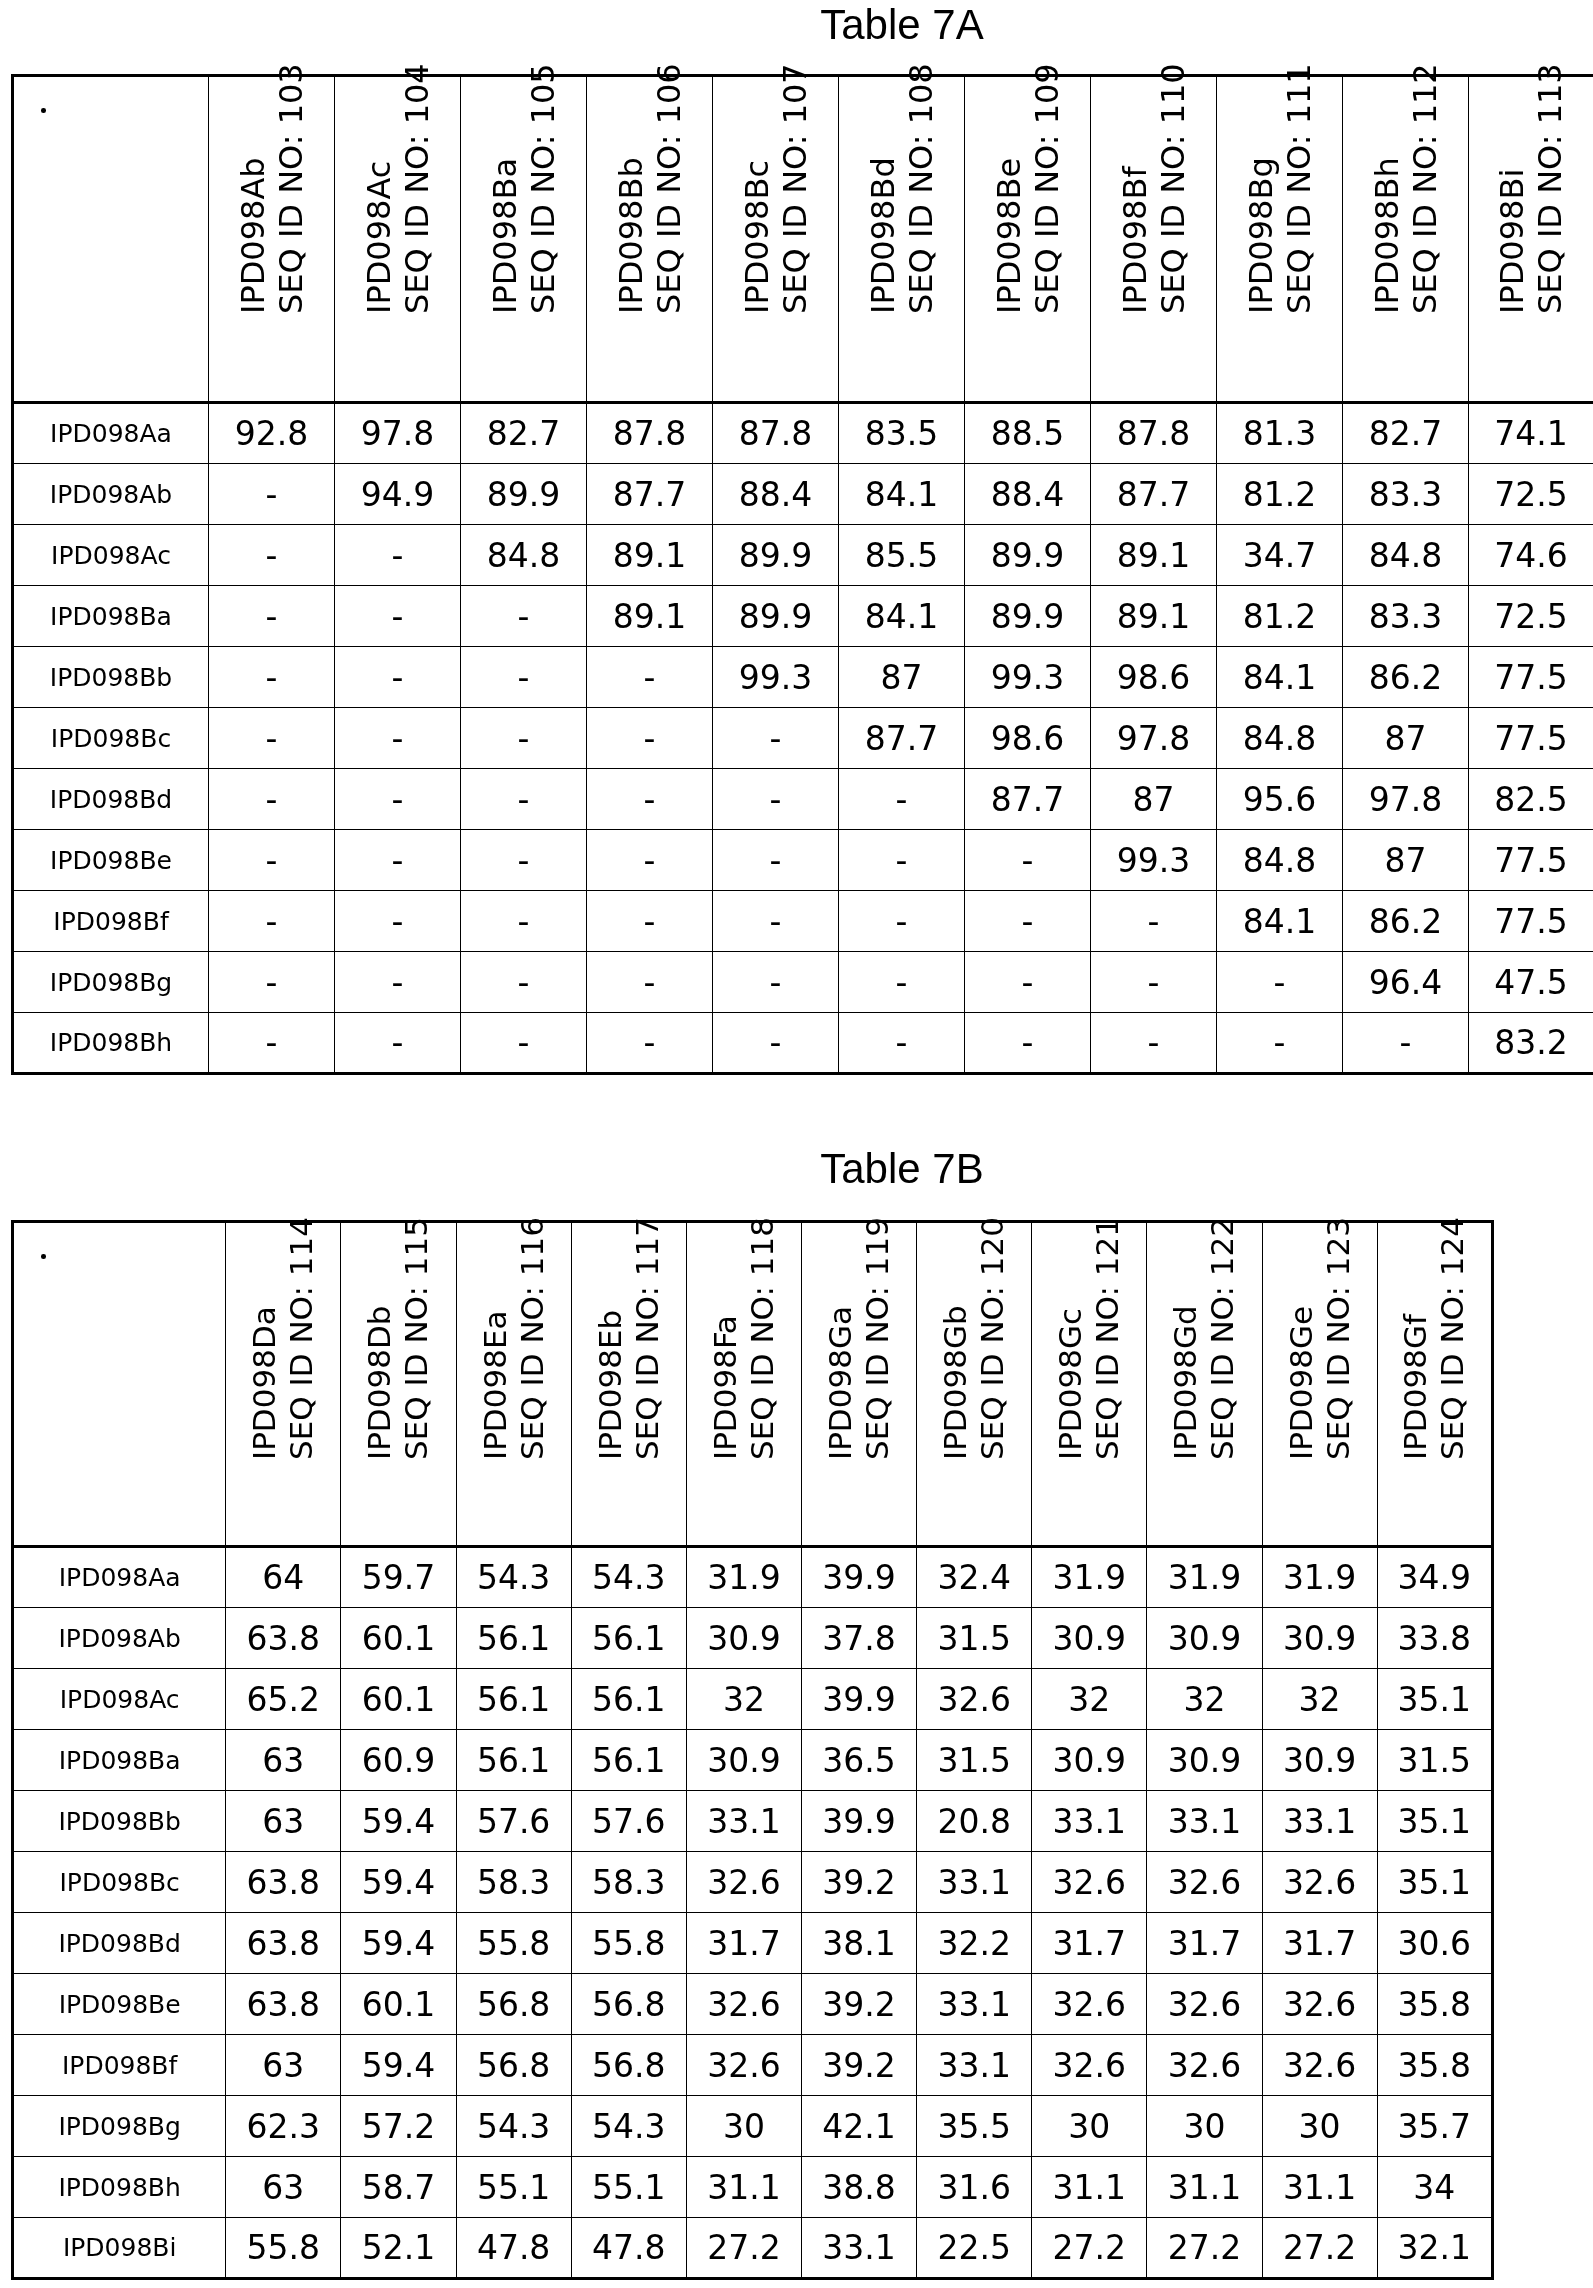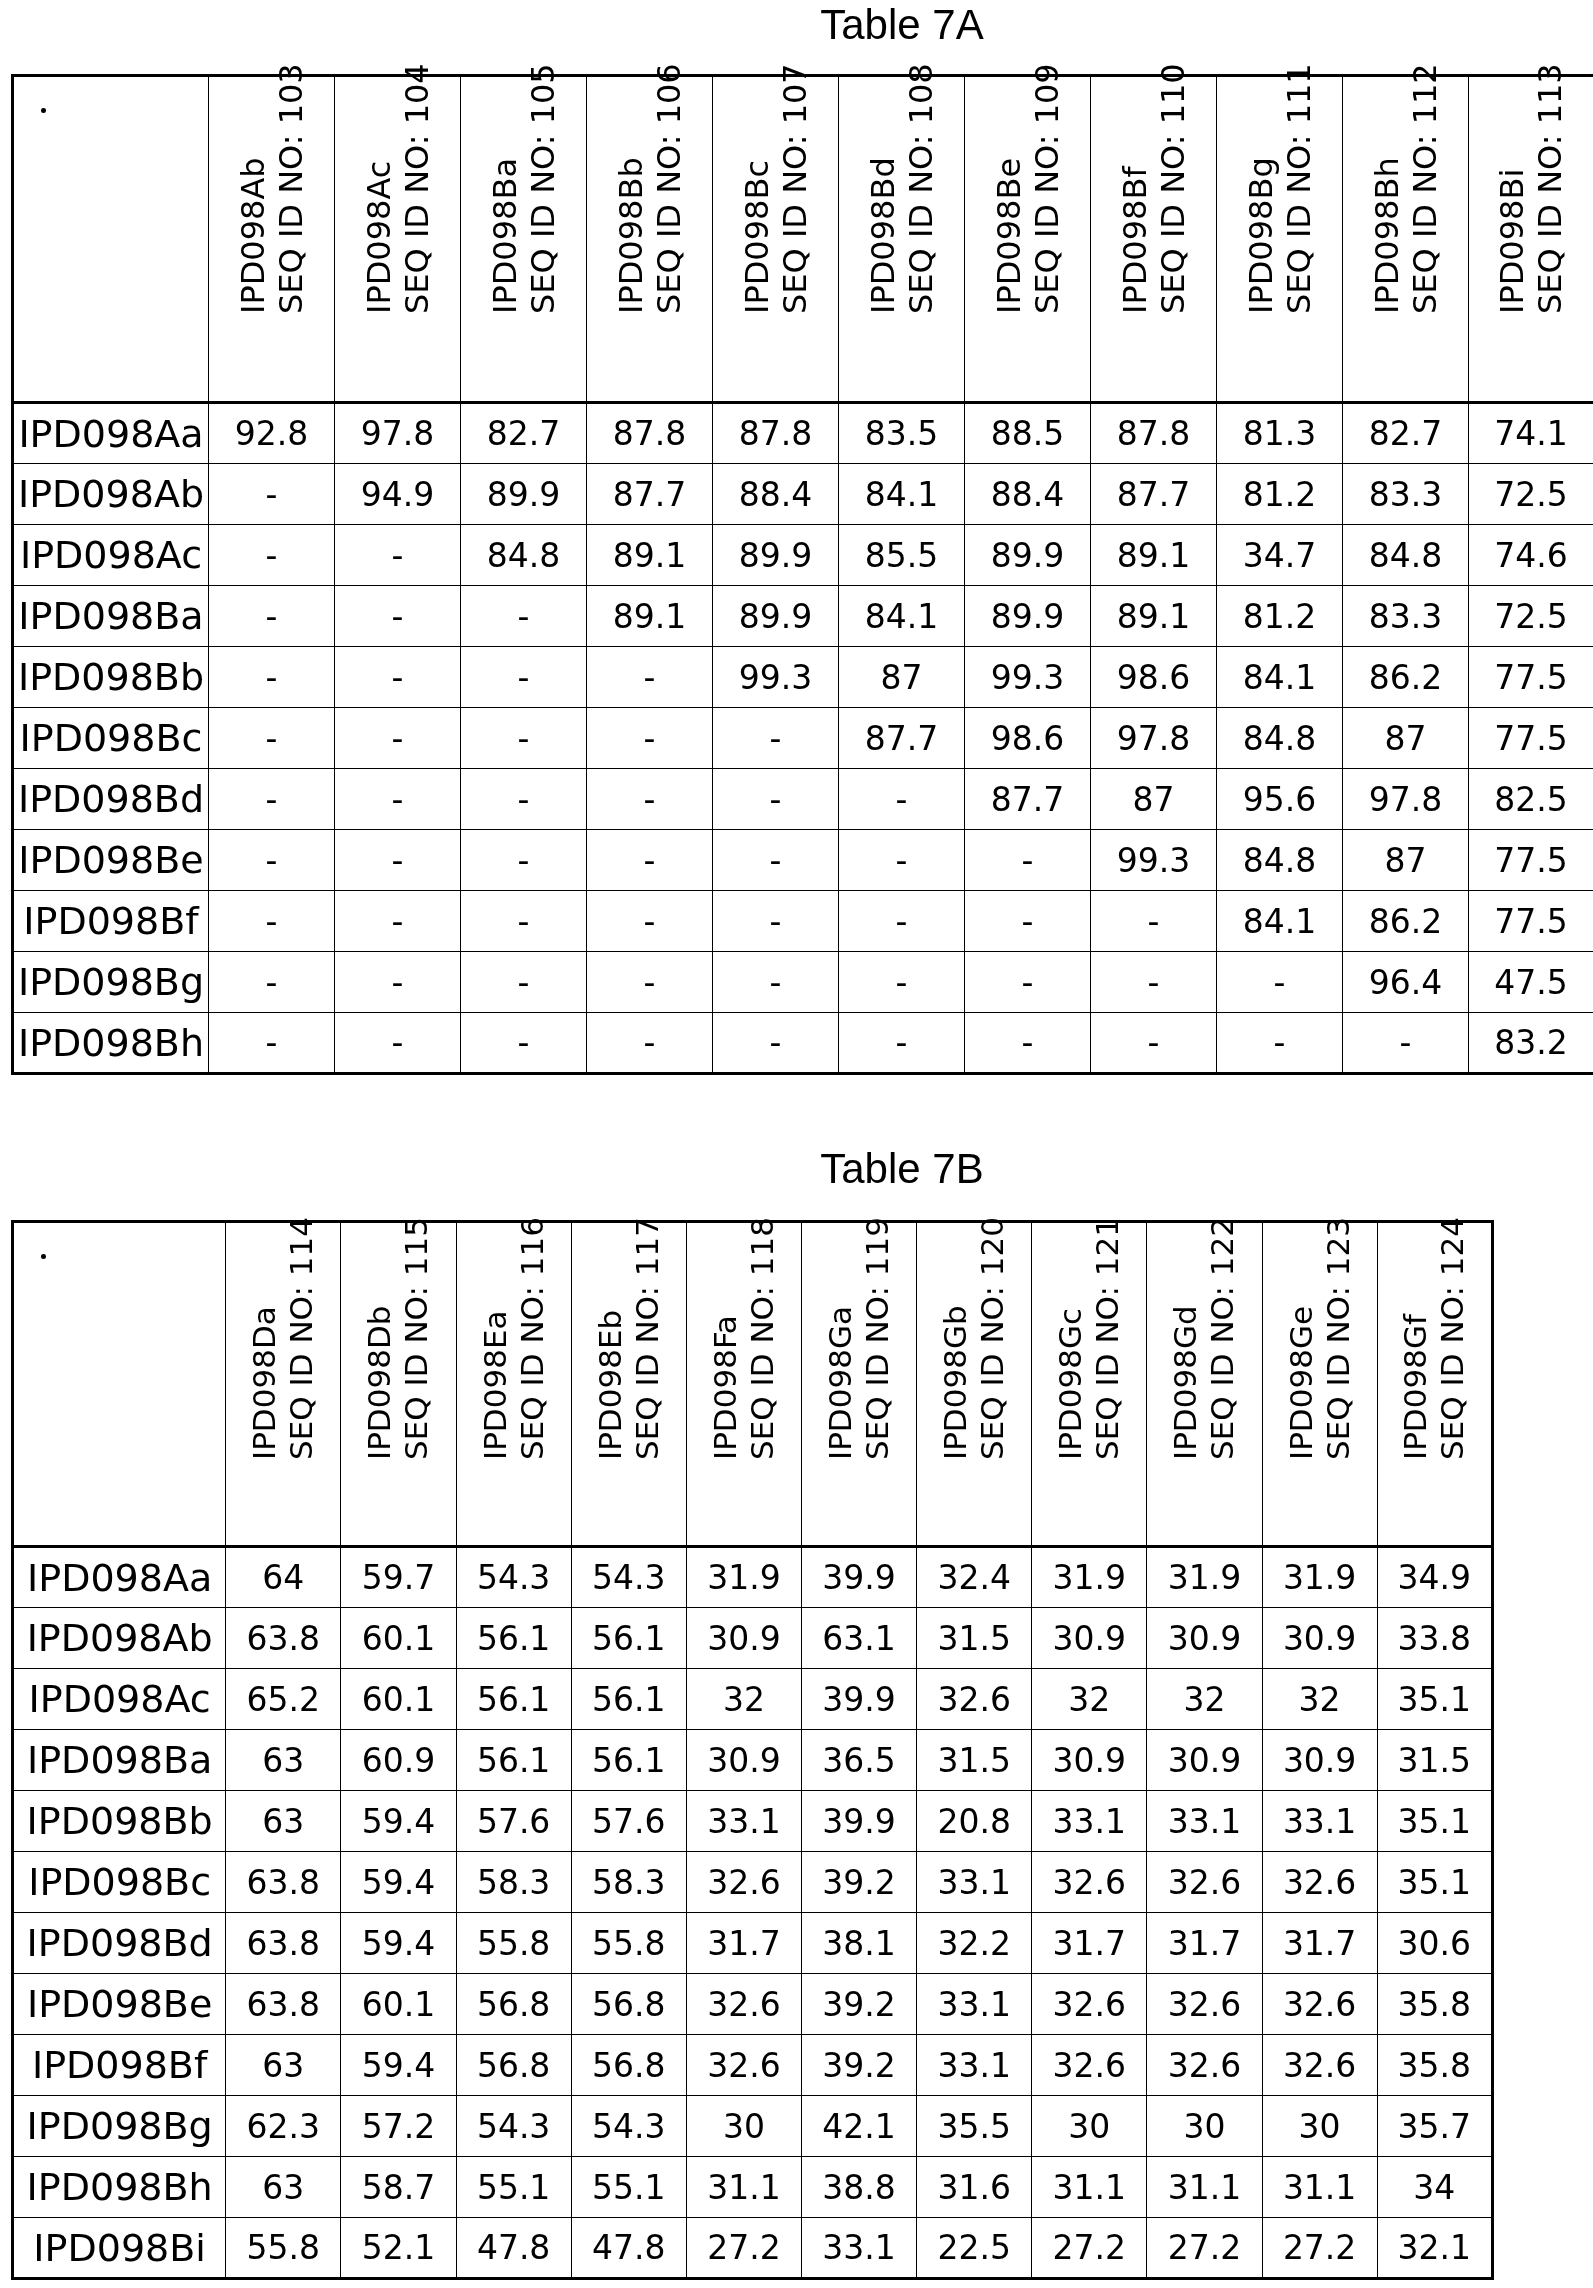--- a/index.html
+++ b/index.html
@@ -26,21 +26,21 @@
     background: #000; border-radius: 50%;
   }
   .vhead { position: relative; }
   .vhead .vtext {
     position: absolute; left: 50%; bottom: 11px;
     transform-origin: 0 0;
     transform: rotate(-90deg) translate(0, -50%);
     white-space: nowrap; font-size: 32px; line-height: 38px; text-align: left;
   }
   .vhead .vtext span { display: block; }
-  .rowlabel { font-size: 38px; }
+  .rowlabel { font-size: 25px; }
   .cell { font-size: 33px; }
 
   #table-a { left: 11px; top: 74px; width: 1572px; }
   #table-a tr.head-row { height: 327px; }
   #table-a tr.data-row { height: 61px; }
   #table-a col.c0 { width: 196px; }
   #table-a col.cn { width: 126px; }
 
   #table-b { left: 11px; top: 1220px; width: 1483px; }
   #table-b tr.head-row { height: 325px; }
@@ -401,21 +401,21 @@
         <td class="cell">31.9</td>
         <td class="cell">34.9</td>
       </tr>
       <tr class="data-row">
         <td class="rowlabel">IPD098Ab</td>
         <td class="cell">63.8</td>
         <td class="cell">60.1</td>
         <td class="cell">56.1</td>
         <td class="cell">56.1</td>
         <td class="cell">30.9</td>
-        <td class="cell">63.1</td>
+        <td class="cell">37.8</td>
         <td class="cell">31.5</td>
         <td class="cell">30.9</td>
         <td class="cell">30.9</td>
         <td class="cell">30.9</td>
         <td class="cell">33.8</td>
       </tr>
       <tr class="data-row">
         <td class="rowlabel">IPD098Ac</td>
         <td class="cell">65.2</td>
         <td class="cell">60.1</td>

